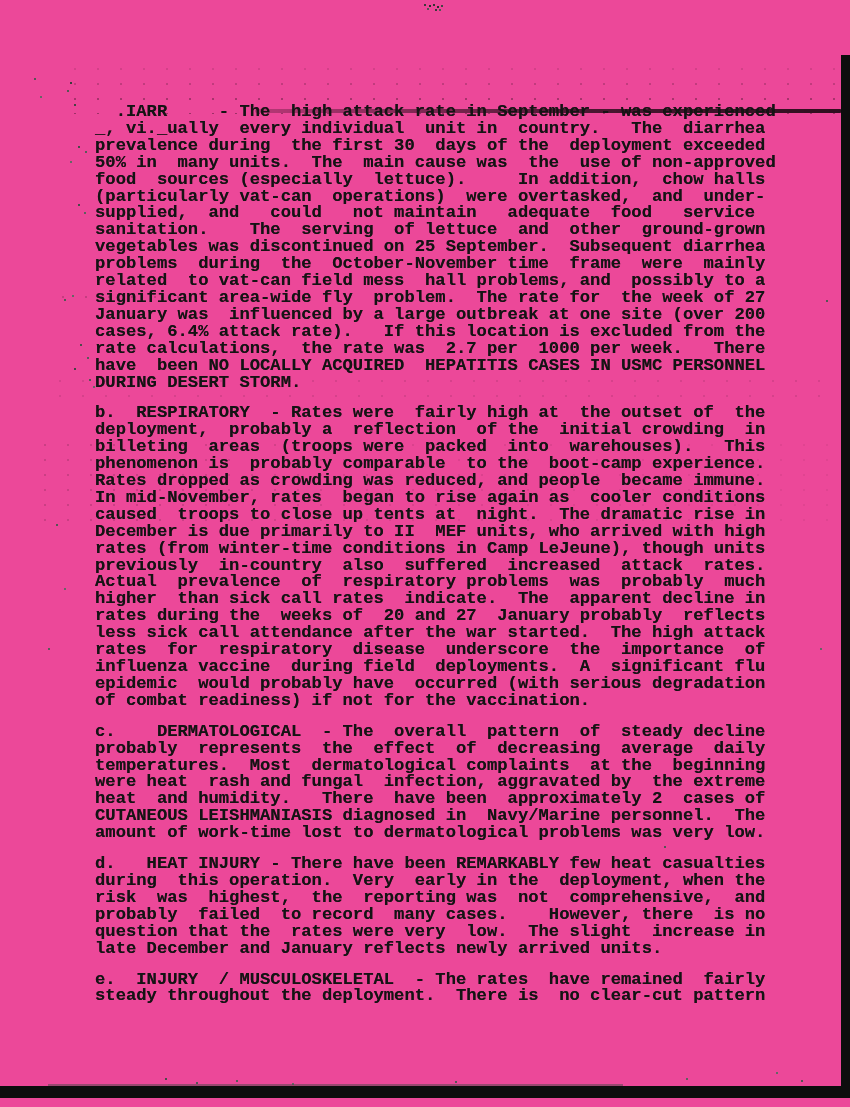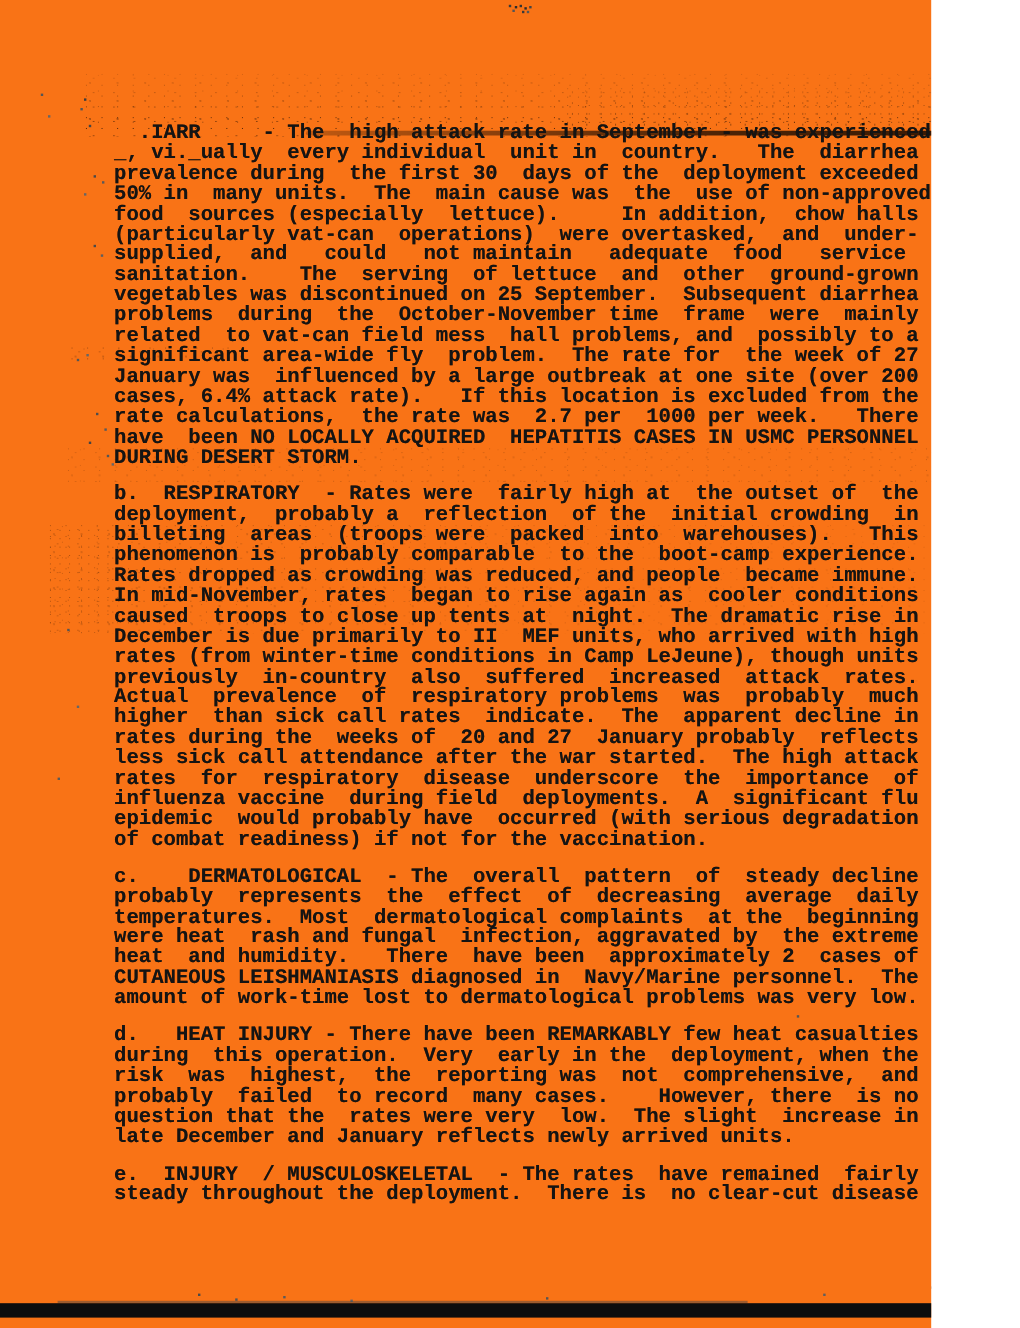--- a/index.html
+++ b/index.html
@@ -1,18 +1,18 @@
 <!DOCTYPE html>
 <html><head>
 <meta charset="utf-8">
 <style>
   html,body{margin:0;padding:0;background:#ffffff;}
   .page{
-    position:relative;width:776px;height:1107px;overflow:hidden;
-    background:#f97316;
+    position:relative;width:850px;height:1107px;overflow:hidden;
+    background:#ec4899;
     font-family:"Liberation Mono","DejaVu Sans Mono",monospace;
   }
   
   .text-block{position:absolute;left:95px;top:104px;}
   .text-block pre{
     margin:0 0 14px 0;
     font-family:"Liberation Mono","DejaVu Sans Mono",monospace;
     font-weight:700;
     font-size:17.2px;
     line-height:16.9px;
@@ -132,20 +132,20 @@
 heat  and humidity.   There  have been  approximately 2  cases of
 CUTANEOUS LEISHMANIASIS diagnosed in  Navy/Marine personnel.  The
 amount of work-time lost to dermatological problems was very low.</pre>
     <pre>d.   HEAT INJURY - There have been REMARKABLY few heat casualties
 during  this operation.  Very  early in the  deployment, when the
 risk  was  highest,  the  reporting was  not  comprehensive,  and
 probably  failed  to record  many cases.    However, there  is no
 question that the  rates were very  low.  The slight  increase in
 late December and January reflects newly arrived units.</pre>
     <pre>e.  INJURY  / MUSCULOSKELETAL  - The rates  have remained  fairly
-steady throughout the deployment.  There is  no clear-cut disease</pre>
+steady throughout the deployment.  There is  no clear-cut pattern</pre>
   </div>
 
   <div class="grayline"></div>
   <div class="right-bar"></div>
   <div class="bottom-bar"></div>
 
 </div>
 
 </body></html>

